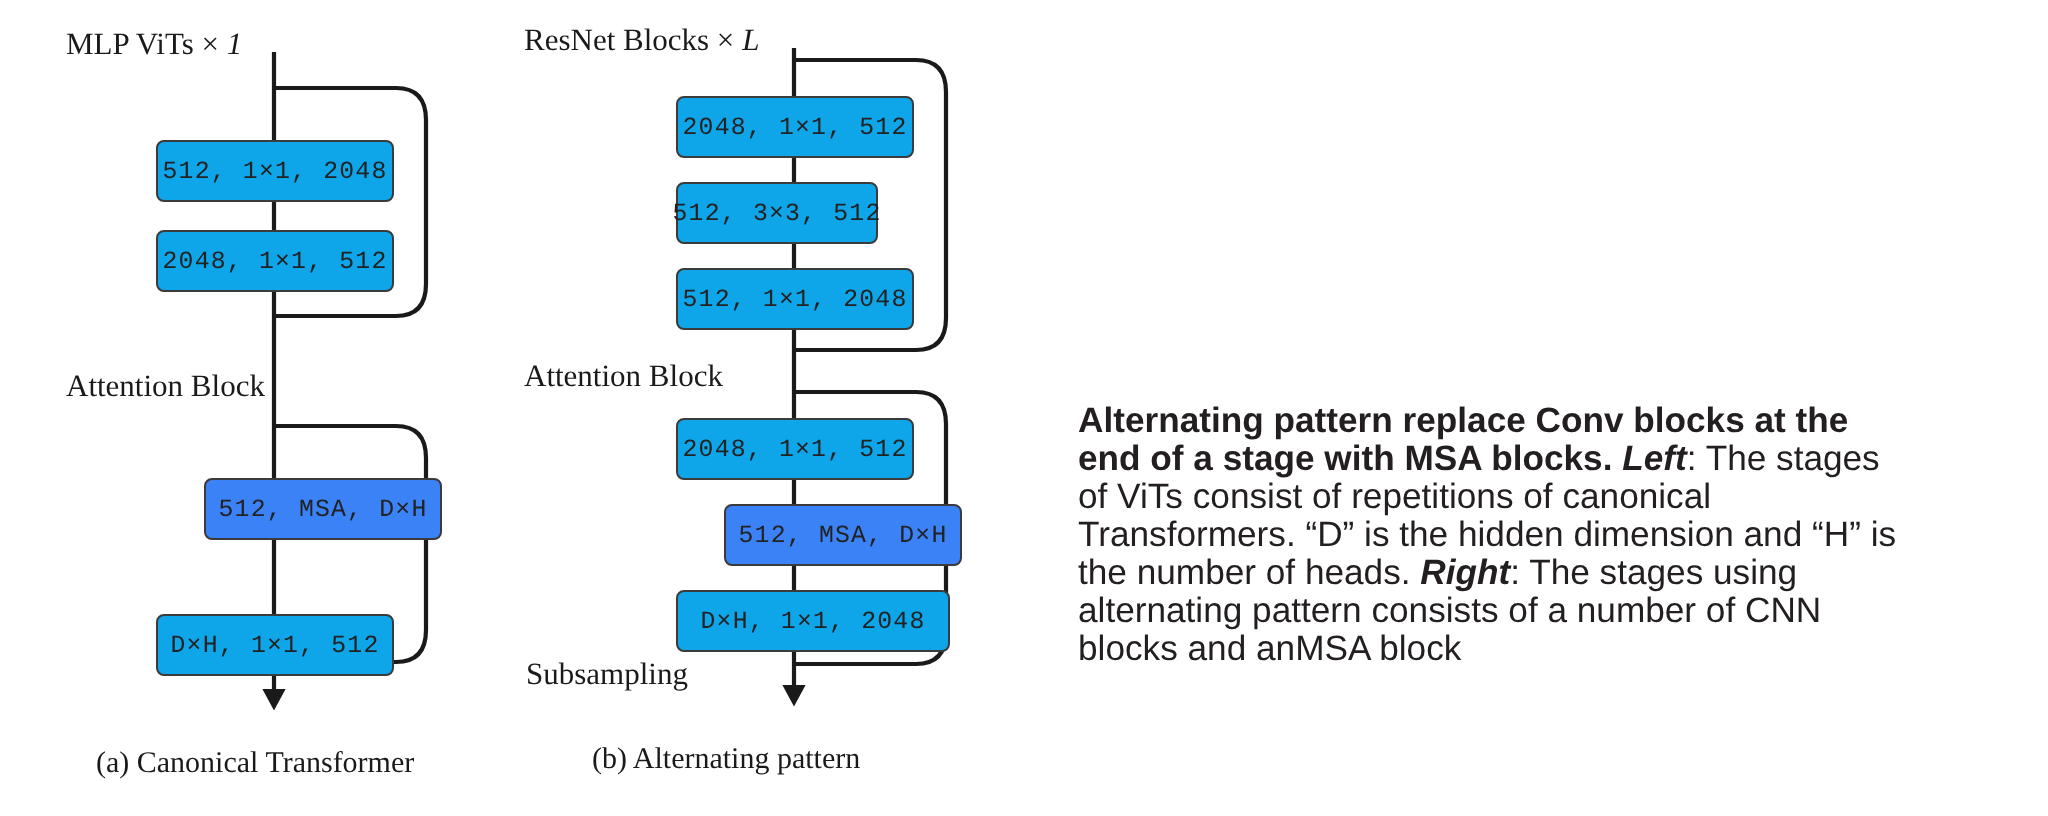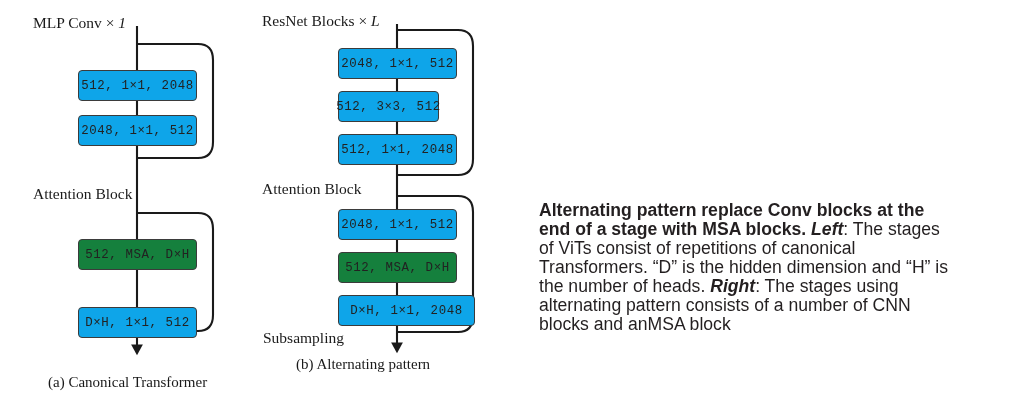--- a/index.html
+++ b/index.html
@@ -47,21 +47,22 @@
     font-size: 12.4px;
     letter-spacing: 0.6px;
     color: #222222;
     display: flex;
     align-items: center;
     justify-content: center;
     white-space: nowrap;
     z-index: 3;
   }
   .blk.shaded {
-    background: #15803d;
+    background: #3b82f6;
+    margin-left: 24px;
   }
 
   
   .subcap {
     position: absolute;
     font-family: "Liberation Serif", serif;
     font-size: 15px;
     color: #1a1a1a;
     white-space: nowrap;
   }
@@ -113,21 +114,21 @@
     </g>
 
     <path d="M397,30 L458,30 Q473,30 473,46 L473,159 Q473,175 458,175 L397,175" stroke="#1a1a1a" stroke-width="2.1" fill="none"></path>
 
     <path d="M397,196 L458,196 Q473,196 473,212 L473,316 Q473,332 458,332 L397,332" stroke="#1a1a1a" stroke-width="2.1" fill="none"></path>
   </svg>
 
   <div>
 
     <div class="dlabel" style="left:33px; top:15px;">
-      <span>MLP Conv × </span><span class="ital">1</span>
+      <span>MLP ViTs × </span><span class="ital">1</span>
     </div>
 
     <div class="blk" style="left:78px; top:70px; width:119px; height:31px;">512, 1×1, 2048</div>
 
     <div class="blk" style="left:78px; top:115px; width:119px; height:31px;">2048, 1×1, 512</div>
 
     <div class="dlabel" style="left:33px; top:186px;">Attention Block</div>
 
     <div class="blk shaded" style="left:78px; top:239px; width:119px; height:31px;">512, MSA, D×H</div>
 
@@ -151,18 +152,18 @@
     <div class="dlabel" style="left:262px; top:181px;">Attention Block</div>
 
     <div class="blk" style="left:338px; top:209px; width:119px; height:31px;">2048, 1×1, 512</div>
 
     <div class="blk shaded" style="left:338px; top:252px; width:119px; height:31px;">512, MSA, D×H</div>
 
     <div class="blk" style="left:338px; top:295px; width:137px; height:31px;">D×H, 1×1, 2048</div>
 
     <div class="dlabel" style="left:263px; top:330px;">Subsampling</div>
 
-    <div class="subcap" style="left:296px; top:356px;">(b) Alternating pattern</div>
+    <div class="subcap" style="left:296px; top:372px;">(b) Alternating pattern</div>
   </div>
 
   <p id="caption"><span class="b">Alternating pattern replace Conv blocks at the end of a stage with MSA blocks.</span> <span class="bi">Left</span><span>: The stages of ViTs consist of repetitions of canonical Transformers. “D” is the hidden dimension and “H” is the number of heads. </span><span class="bi">Right</span><span>: The stages using alternating pattern consists of a number of CNN blocks and anMSA block</span></p>
 
 </div>
 
 </body></html>

